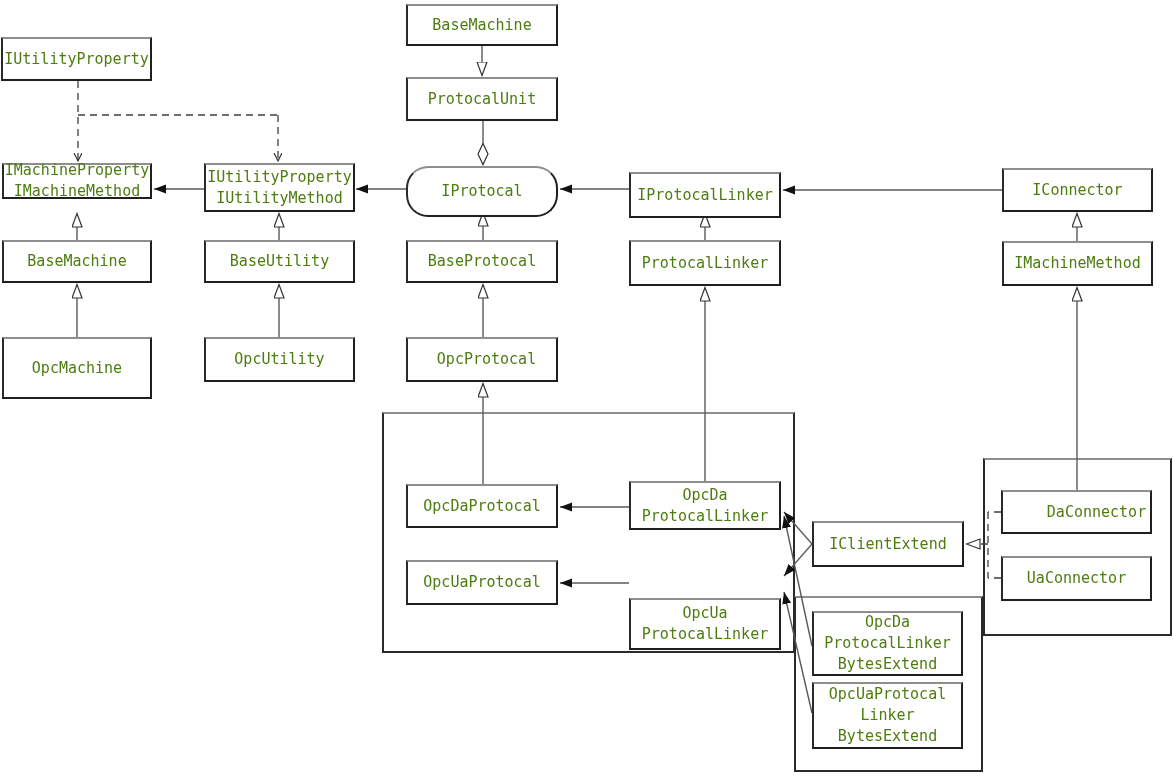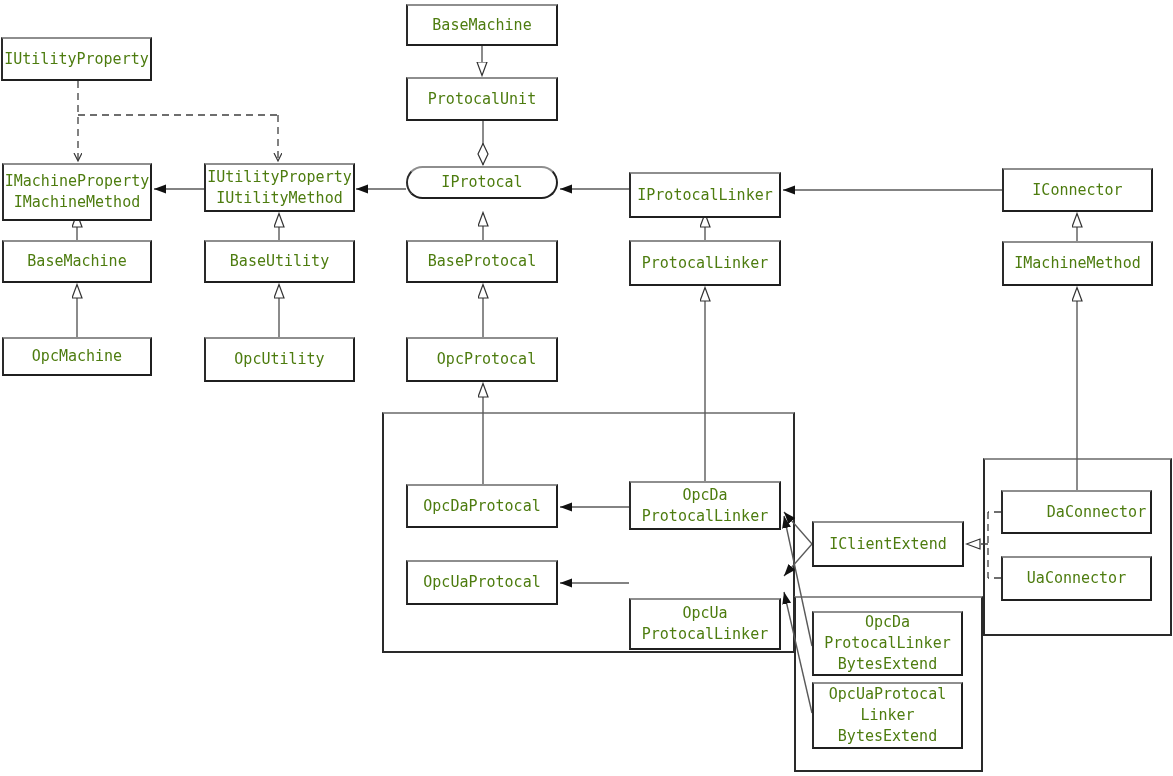--- a/index.html
+++ b/index.html
@@ -114,31 +114,31 @@
     </div>
 
     <div class="node" style="left:406px;top:4px;width:152px;height:42px;">
       <span>BaseMachine</span>
     </div>
 
     <div class="node" style="left:406px;top:77px;width:152px;height:44px;">
       <span>ProtocalUnit</span>
     </div>
 
-    <div class="node" style="left:2px;top:163px;width:150px;height:58px;">
+    <div class="node" style="left:2px;top:163px;width:150px;height:36px;">
       <span>IMachineProperty</span>
       <span>IMachineMethod</span>
     </div>
 
     <div class="node" style="left:204px;top:163px;width:151px;height:49px;">
       <span>IUtilityProperty</span>
       <span>IUtilityMethod</span>
     </div>
 
-    <div class="node" style="left:406px;top:166px;width:152px;height:33px;border-radius:22px;">
+    <div class="node" style="left:406px;top:166px;width:152px;height:51px;border-radius:22px;">
       <span>IProtocal</span>
     </div>
 
     <div class="node" style="left:629px;top:172px;width:152px;height:46px;">
       <span>IProtocalLinker</span>
     </div>
 
     <div class="node" style="left:1002px;top:168px;width:151px;height:44px;">
       <span>IConnector</span>
     </div>
@@ -156,21 +156,21 @@
     </div>
 
     <div class="node" style="left:629px;top:240px;width:152px;height:46px;">
       <span>ProtocalLinker</span>
     </div>
 
     <div class="node" style="left:1002px;top:241px;width:151px;height:45px;">
       <span>IMachineMethod</span>
     </div>
 
-    <div class="node" style="left:2px;top:337px;width:150px;height:39px;">
+    <div class="node" style="left:2px;top:337px;width:150px;height:62px;">
       <span>OpcMachine</span>
     </div>
 
     <div class="node" style="left:204px;top:337px;width:151px;height:45px;">
       <span>OpcUtility</span>
     </div>
 
     <div class="node" style="left:406px;top:337px;width:152px;height:45px;padding-left:9px;">
       <span>OpcProtocal</span>
     </div>

